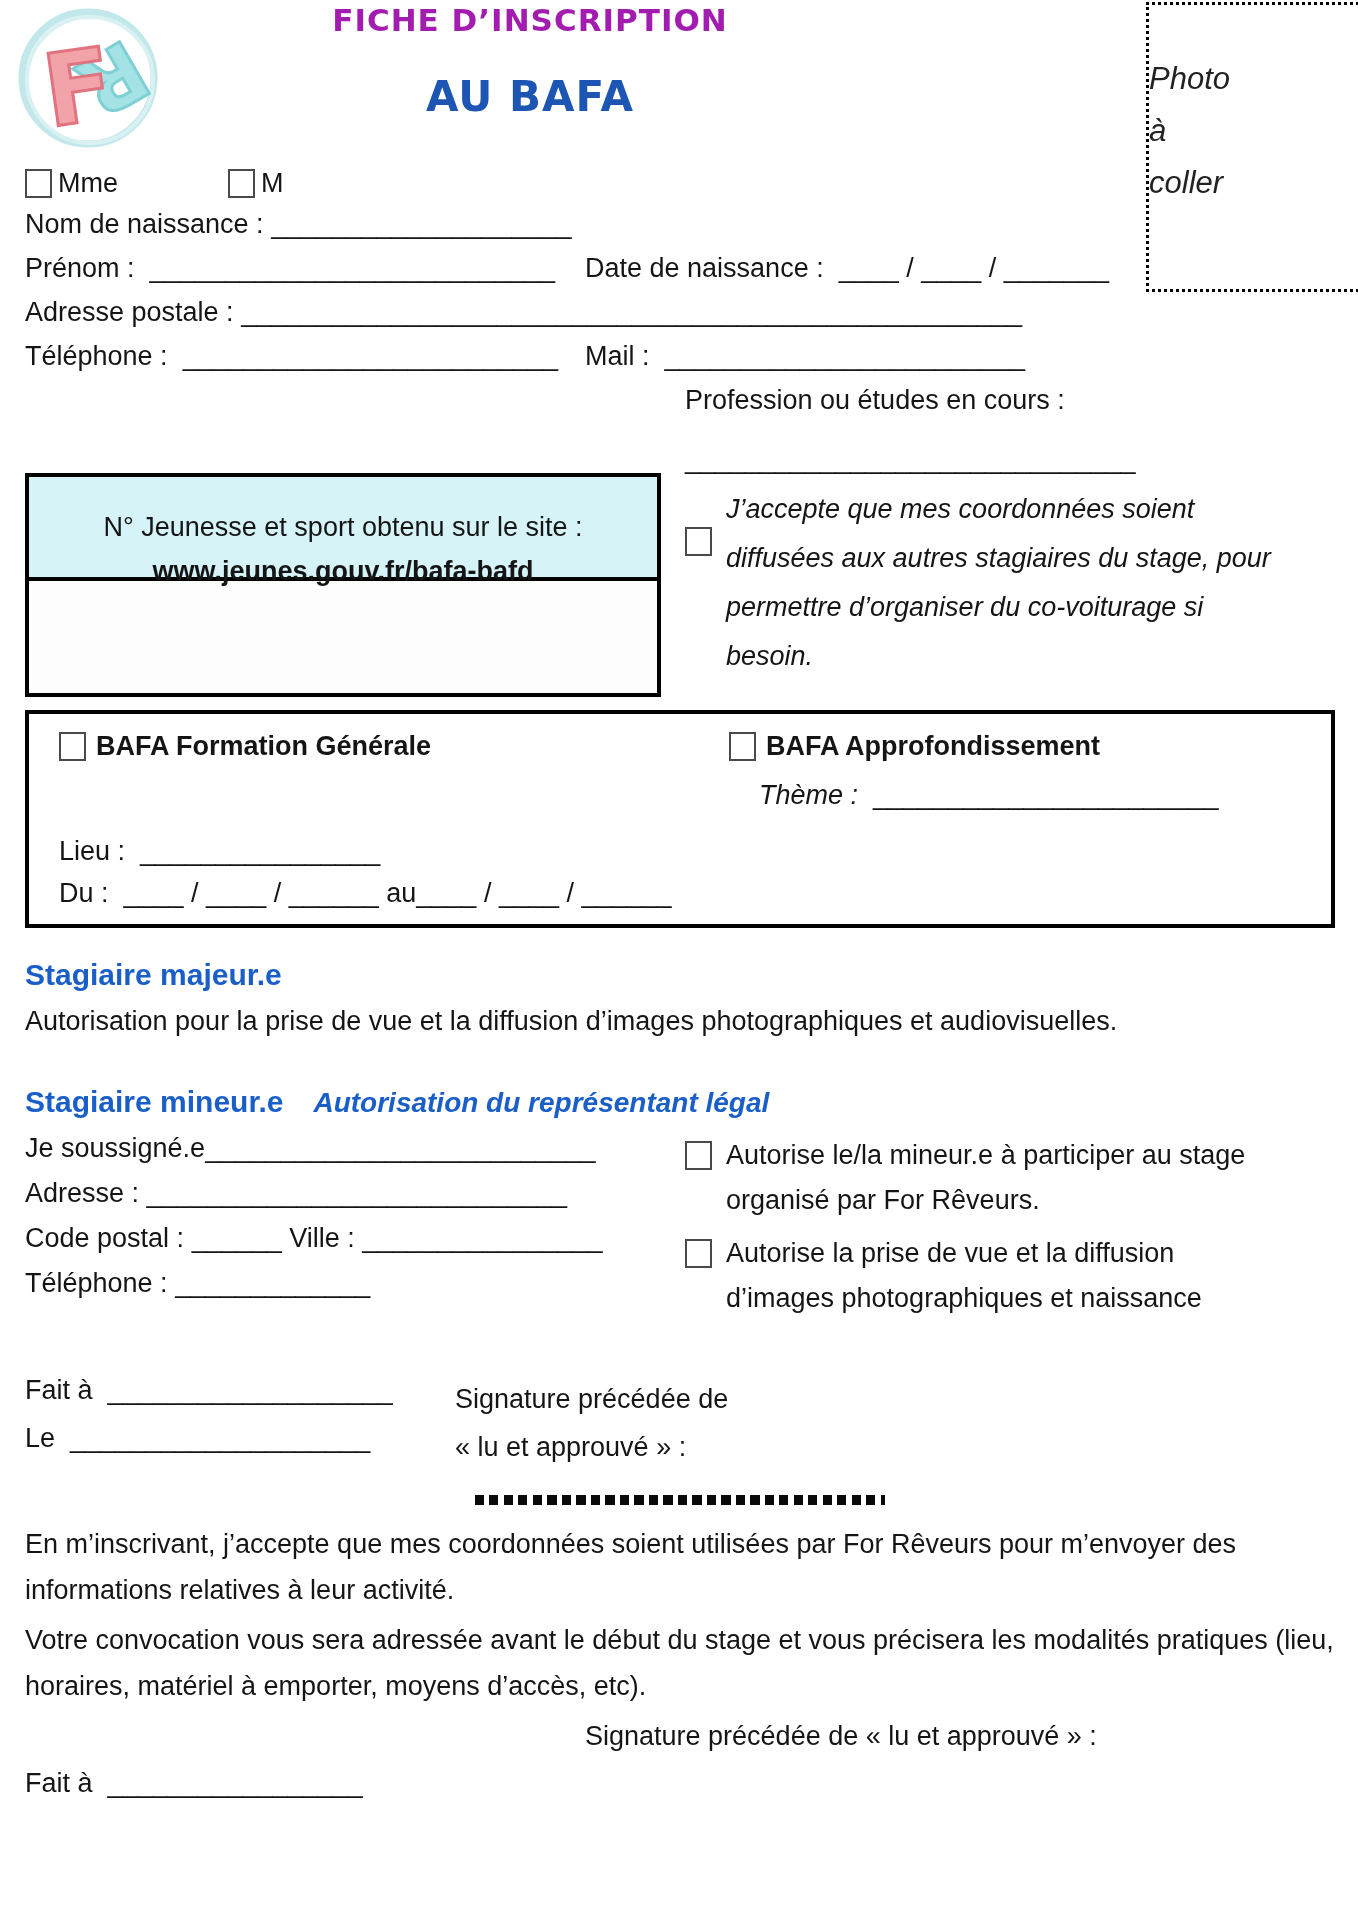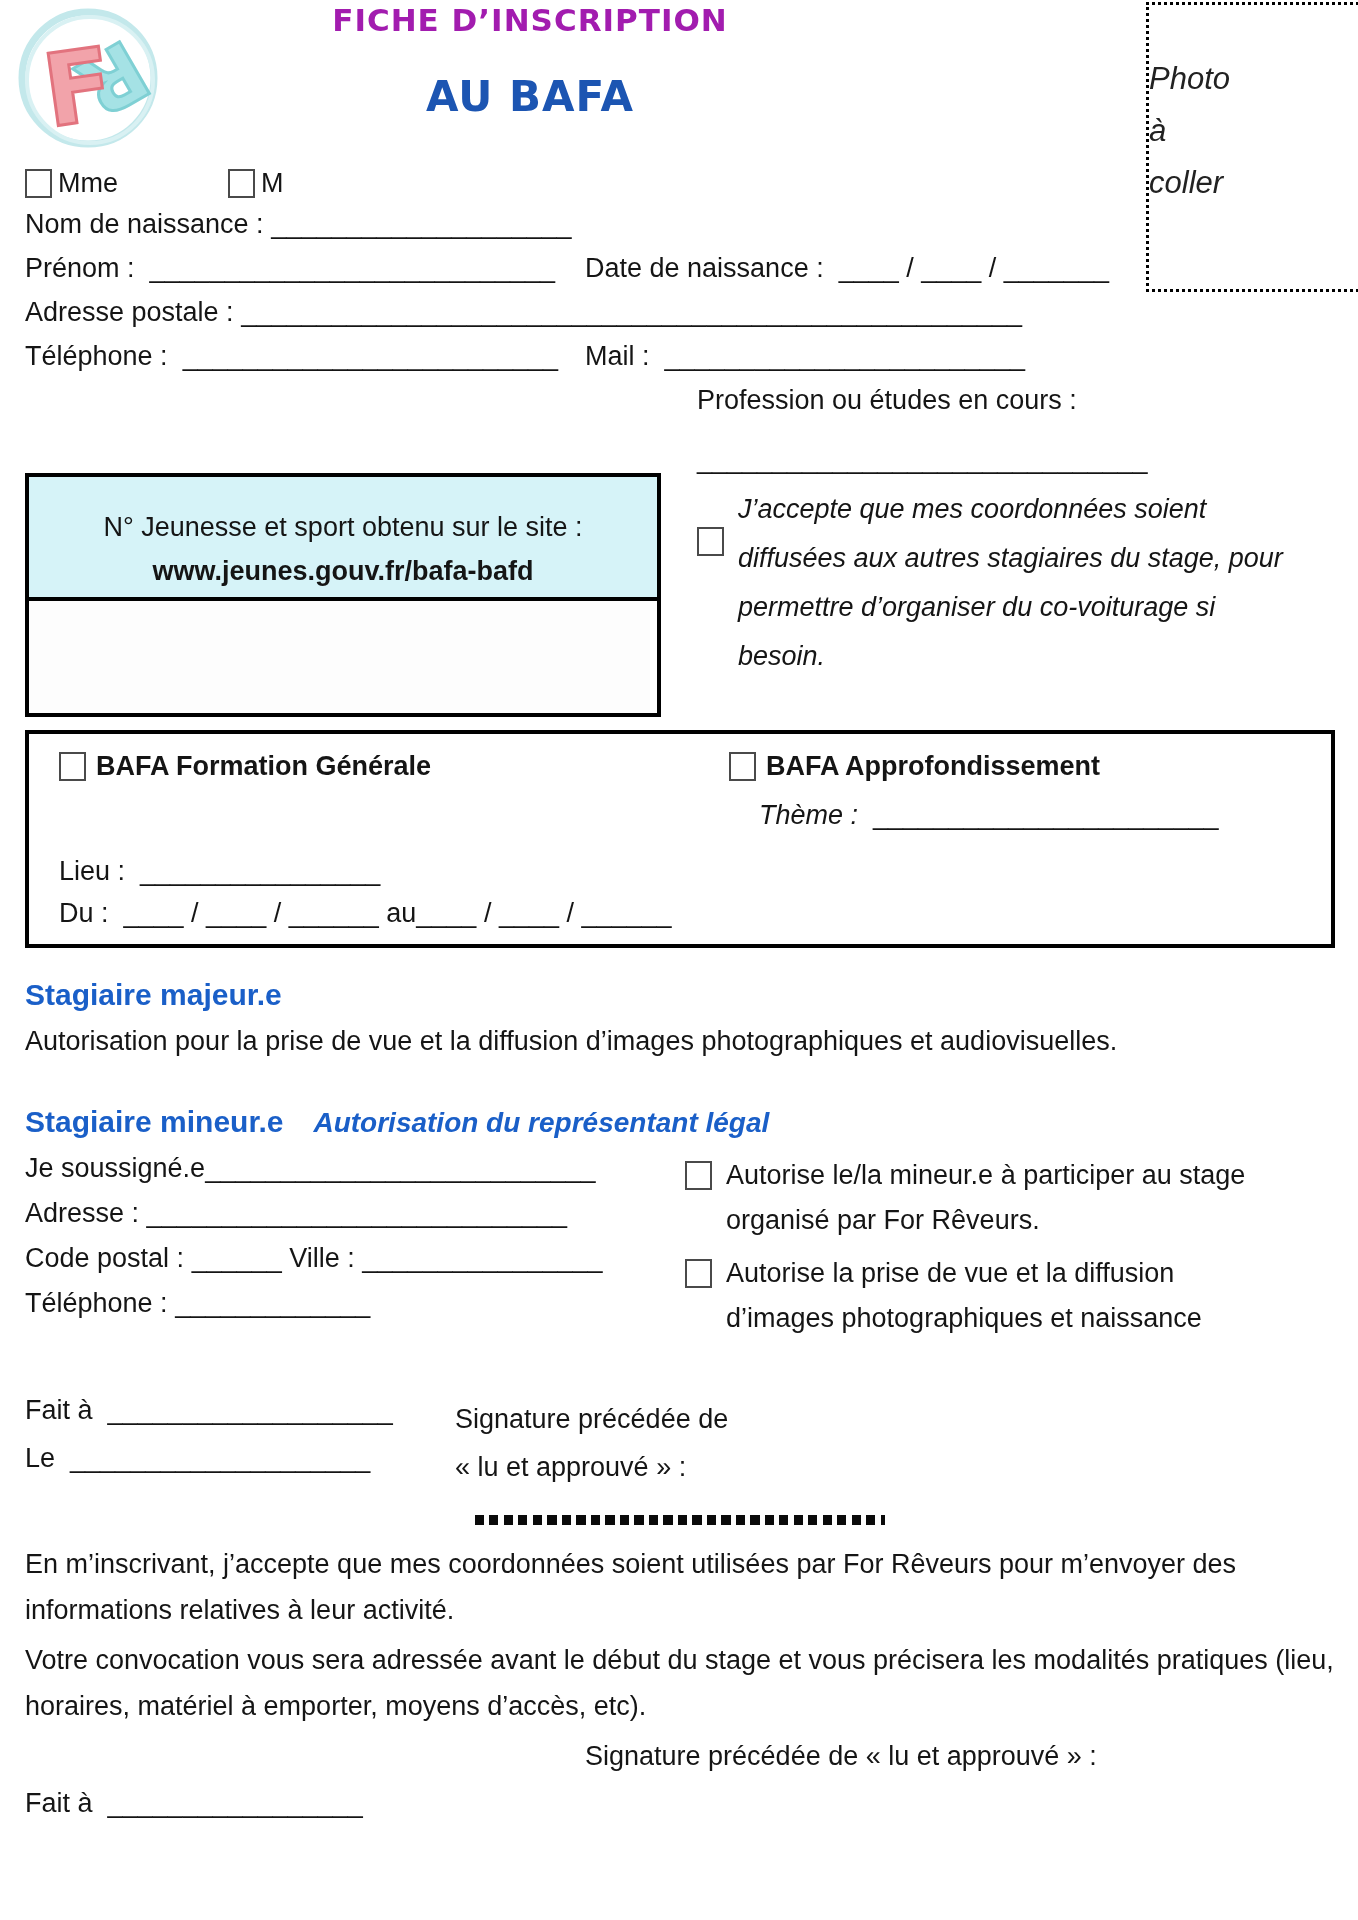--- a/index.html
+++ b/index.html
@@ -51,25 +51,25 @@
   .i{font-style:italic;}
   
   .civ{display:flex;align-items:center;height:36px;margin-bottom:8px;}
   .civ .cb{margin-right:6px;}
   .civ .gap{width:110px;}
   
   .two-col{display:flex;margin-top:12px;}
   .tc-left{width:636px;flex:0 0 636px;padding-top:88px;}
   .jbox{border:4px solid #000;width:636px;}
   .jbox-top{
-    background:var(--cyan-bg);height:124px;border-bottom:4px solid #000;
+    background:var(--cyan-bg);height:104px;border-bottom:4px solid #000;
     text-align:center;padding-top:28px;line-height:44px;
   }
   .jbox-bottom{height:112px;background:#fdfdfd;}
-  .tc-right{flex:1;padding-left:36px;}
+  .tc-right{flex:1;padding-left:24px;}
   .prof-line{margin-top:28px;}
   .consent{display:flex;margin-top:10px;}
   .consent .cb{margin-top:42px;margin-right:14px;}
   .consent .txt{font-style:italic;line-height:49px;}
   
   .bafa-box{
     border:4px solid #000;margin-top:13px;width:1310px;
     padding:12px 20px 10px 30px;
   }
   .bafa-row{display:flex;align-items:center;height:40px;}

